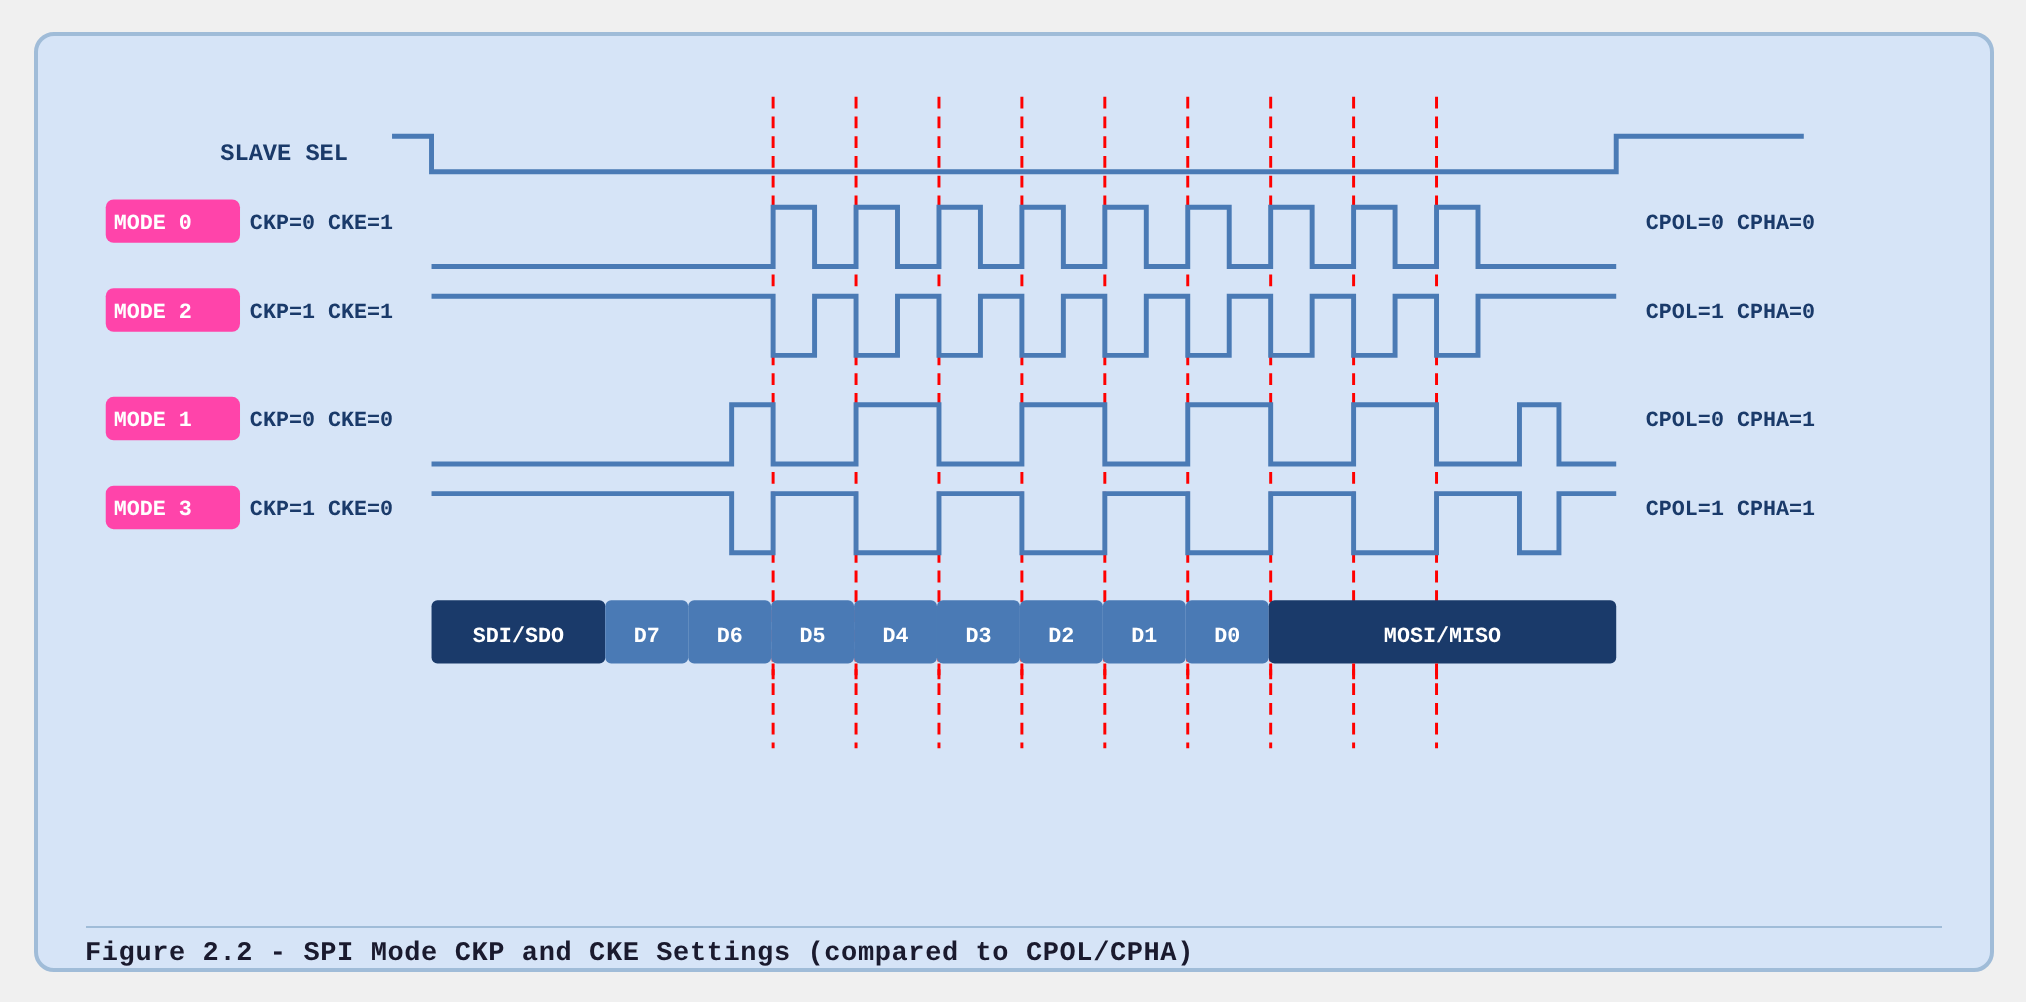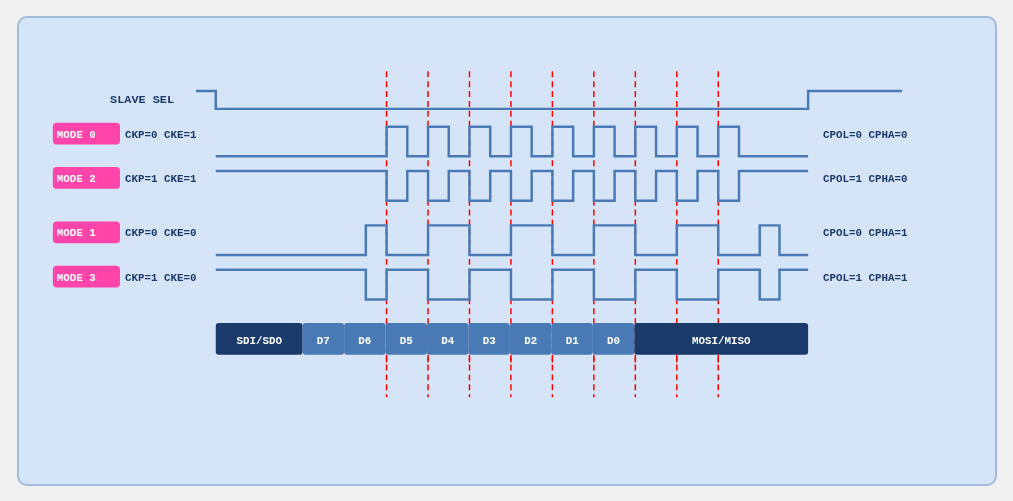--- a/index.html
+++ b/index.html
@@ -135,13 +135,14 @@
       <line x1="432" y1="297" x2="432" y2="340" stroke="red" stroke-width="1.5" stroke-dasharray="6,4"></line>
       <line x1="474" y1="297" x2="474" y2="340" stroke="red" stroke-width="1.5" stroke-dasharray="6,4"></line>
       <line x1="516" y1="297" x2="516" y2="340" stroke="red" stroke-width="1.5" stroke-dasharray="6,4"></line>
       <line x1="558" y1="297" x2="558" y2="340" stroke="red" stroke-width="1.5" stroke-dasharray="6,4"></line>
       <line x1="600" y1="297" x2="600" y2="340" stroke="red" stroke-width="1.5" stroke-dasharray="6,4"></line>
       <line x1="642" y1="297" x2="642" y2="340" stroke="red" stroke-width="1.5" stroke-dasharray="6,4"></line>
       <line x1="684" y1="297" x2="684" y2="340" stroke="red" stroke-width="1.5" stroke-dasharray="6,4"></line>
 
     </svg>
   </div>
+  <div class="caption">Figure 2.2 - SPI Mode CKP and CKE Settings (compared to CPOL/CPHA)</div>
 </div>
 
 </body></html>

